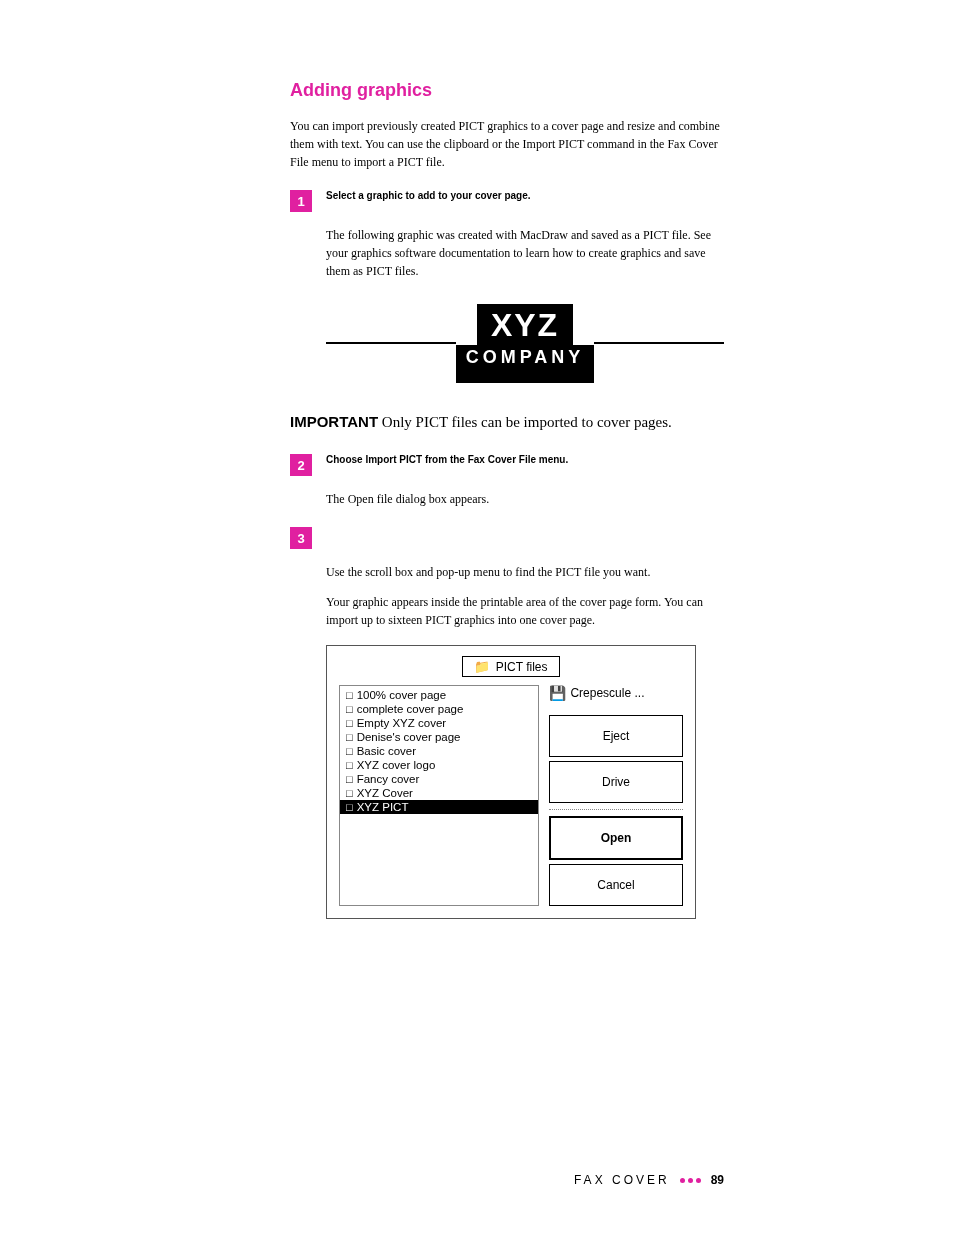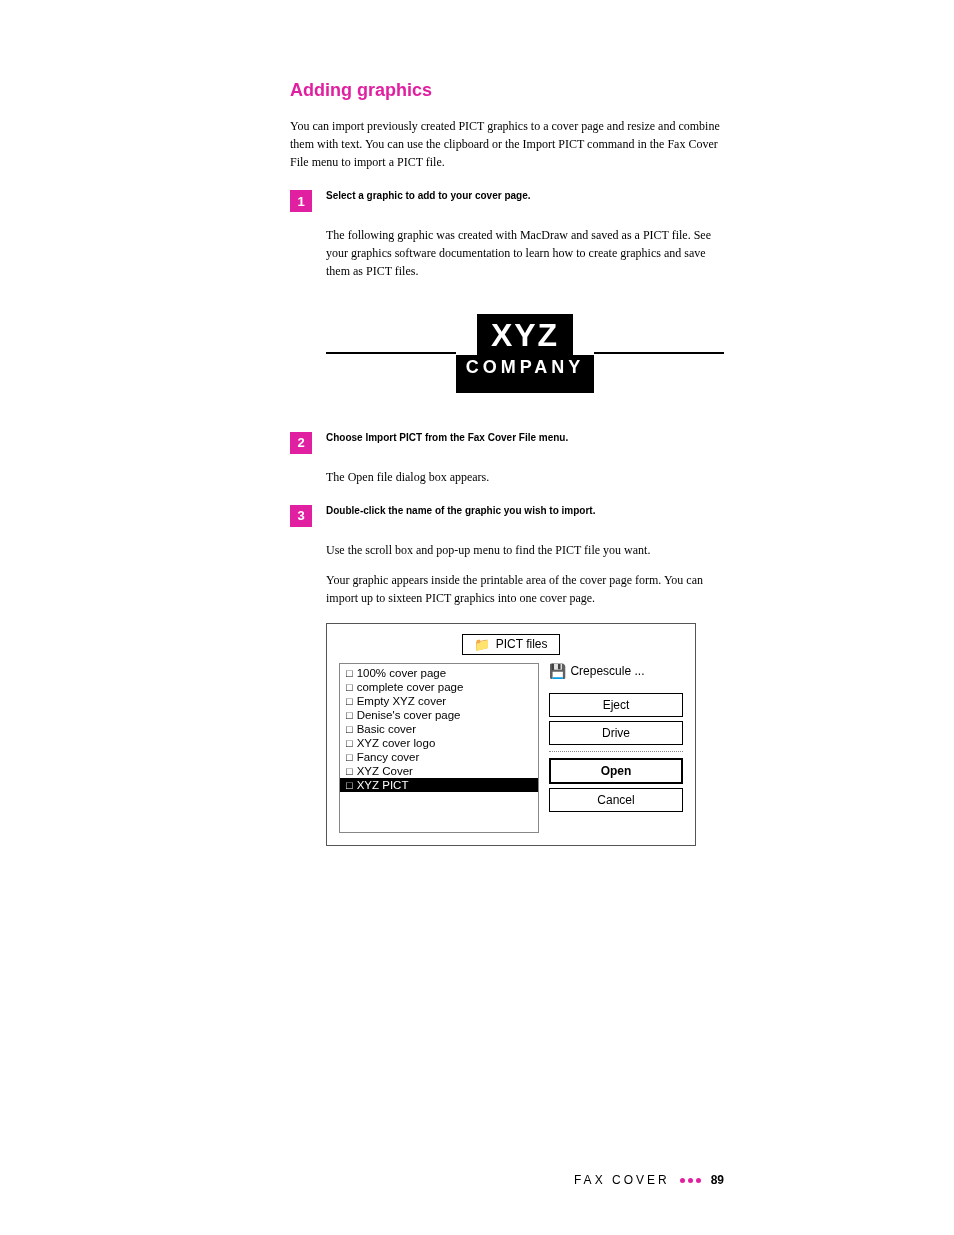--- a/index.html
+++ b/index.html
@@ -90,21 +90,21 @@
     .logo-line {
       flex: 1;
       height: 2px;
       background: #000;
     }
 
     .logo-box {
       display: flex;
       flex-direction: column;
       align-items: center;
-      margin: 10px 0px;
+      margin: 0 0px;
     }
 
     .logo-xyz {
       background: #000;
       color: #fff;
       font-family: Arial Black, Arial, Helvetica, sans-serif;
       font-size: 32px;
       font-weight: 900;
       padding: 4px 14px 2px 14px;
       letter-spacing: 2px;
@@ -238,21 +238,21 @@
       flex-direction: column;
       gap: 4px;
       margin-top: 4px;
     }
 
     .dialog-btn {
       border: 1.5px solid #000;
       background: #fff;
       font-size: 12px;
       font-family: Geneva, Arial, sans-serif;
-      padding: 4px 10px;
+      padding: 13px 10px;
       text-align: center;
       cursor: pointer;
       min-width: 70px;
     }
 
     .dialog-btn.open-btn {
       border: 2.5px solid #000;
       font-weight: bold;
     }
 
@@ -319,32 +319,34 @@
       <div class="logo-container">
         <div class="logo-line"></div>
         <div class="logo-box">
           <div class="logo-xyz">XYZ</div>
           <div class="logo-company">COMPANY</div>
         </div>
         <div class="logo-line"></div>
       </div>
     </div>
 
+    <div class="important-text">
+      <strong>IMPORTANT</strong><span>  Only PICT files can be imported to cover pages.</span>
+    </div>
 
     <div class="step-row">
       <div class="step-number">2</div>
       <div class="step-label">Choose Import PICT from the Fax Cover File menu.</div>
     </div>
     <div class="step-body">
       <div class="body-text">The Open file dialog box appears.</div>
     </div>
 
     <div class="step-row">
       <div class="step-number">3</div>
-      <div class="step-label">Double-click the name of the graphic you wish to import.</div>
     </div>
     <div class="step-body">
       <div class="body-text">Use the scroll box and pop-up menu to find the PICT file you want.</div>
       <div class="body-text">Your graphic appears inside the printable area of the cover page form. You can import up to sixteen PICT graphics into one cover page.</div>
 
       <div class="dialog-wrapper">
         <div class="dialog-box">
 
           <div class="dialog-header">
             <div class="folder-button">

